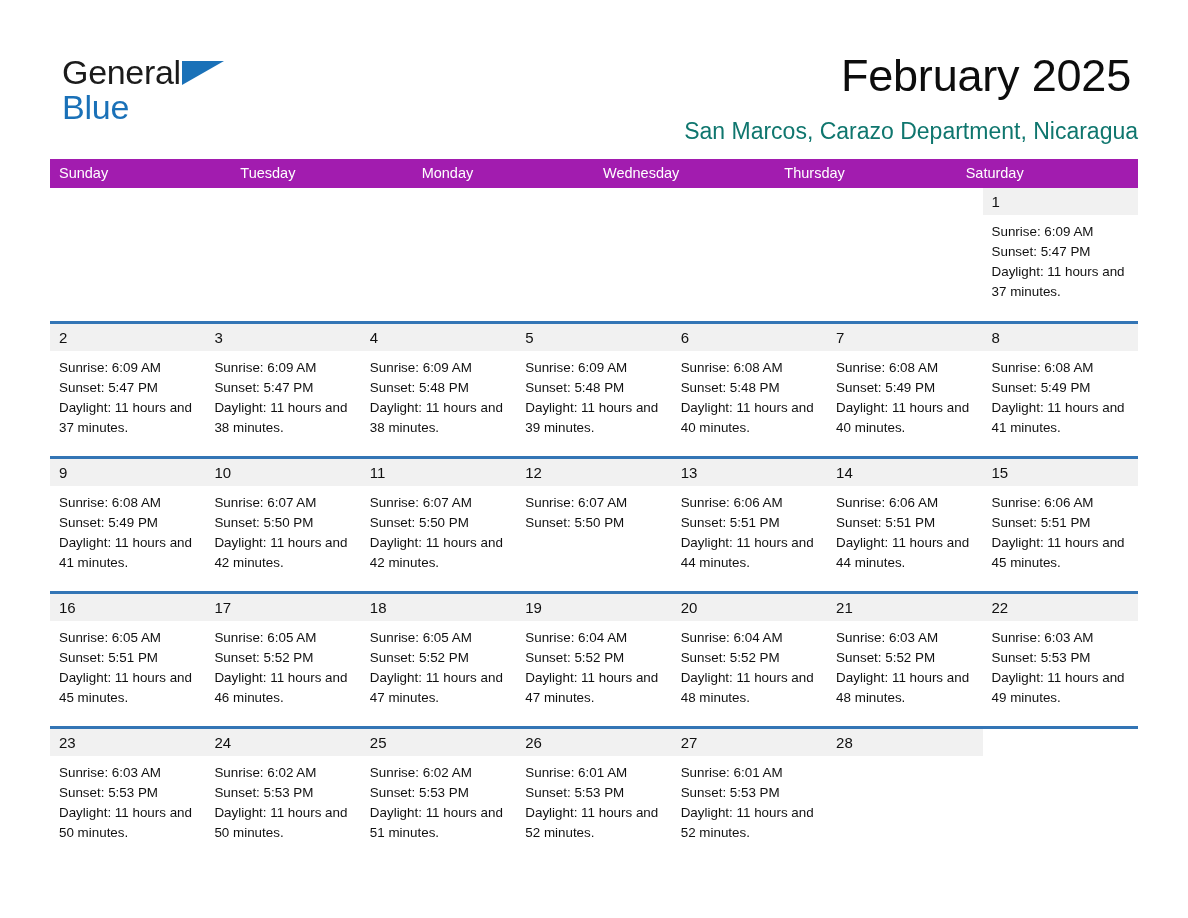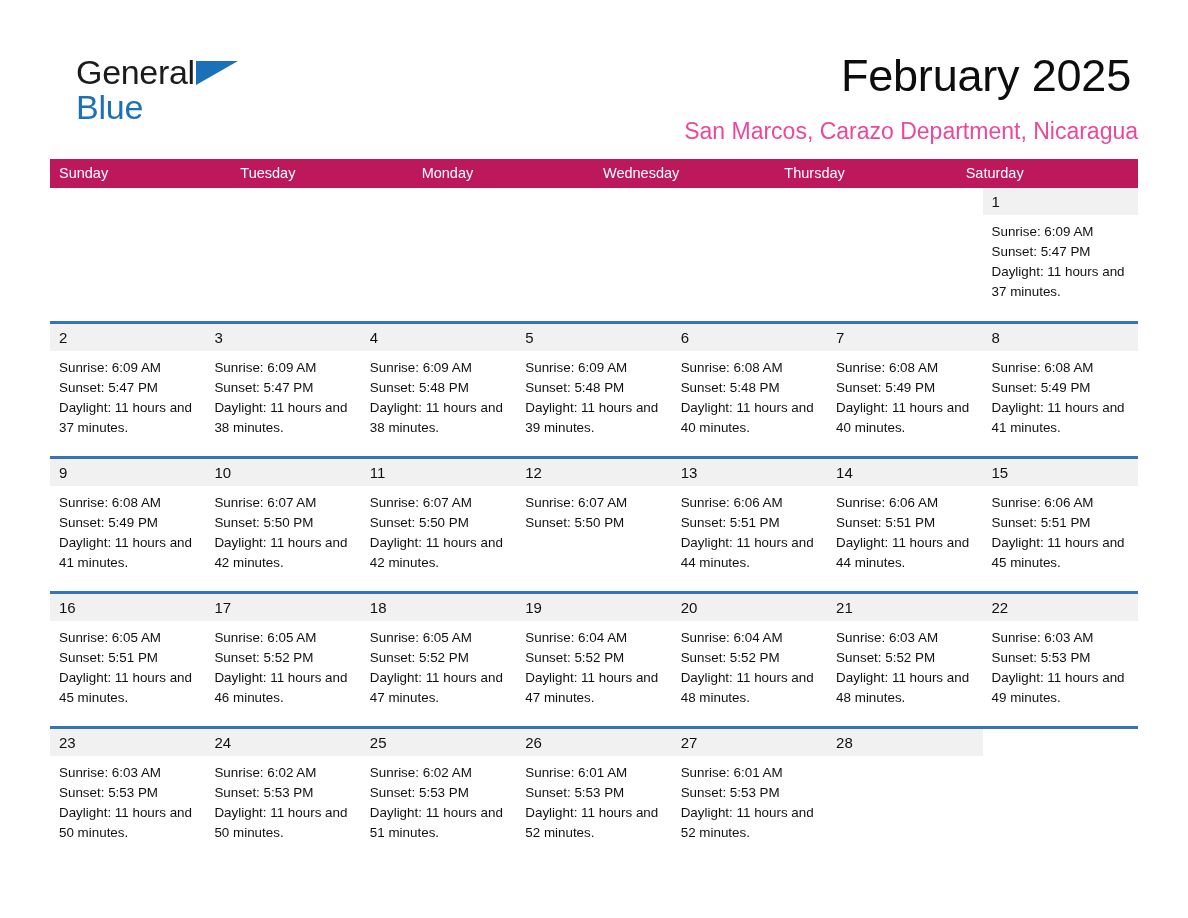--- a/index.html
+++ b/index.html
@@ -24,21 +24,21 @@
   
   .top {
     position: absolute;
     left: 50px;
     top: 40px;
     right: 50px;
     height: 110px;
   }
   .logo {
     position: absolute;
-    left: 26px;
+    left: 12px;
     top: 12px;
     width: 260px;
     height: 80px;
   }
   .logo-row1 {
     position: relative;
     display: block;
     height: 40px;
     line-height: 40px;
     white-space: nowrap;
@@ -93,35 +93,35 @@
     font-size: 45px;
     line-height: 58px;
     color: #0d0d0d;
     font-weight: normal;
     margin: 7px;
     letter-spacing: -0.2px;
   }
   .cal-subtitle {
     font-size: 23px;
     line-height: 32px;
-    color: #ec4899;
+    color: #0f766e;
     margin: 10px 0 0 0;
     font-weight: normal;
   }
 
   
   .cal {
     position: absolute;
     left: 50px;
     top: 159px;
     width: 1088px;
   }
   .weekdays {
     display: flex;
-    background: #be185d;
+    background: #a21caf;
     height: 29px;
   }
   .weekday {
     flex: 1 1 0;
     color: #ffffff;
     font-size: 14.5px;
     line-height: 29px;
     padding-left: 9px;
     box-sizing: border-box;
     white-space: nowrap;

